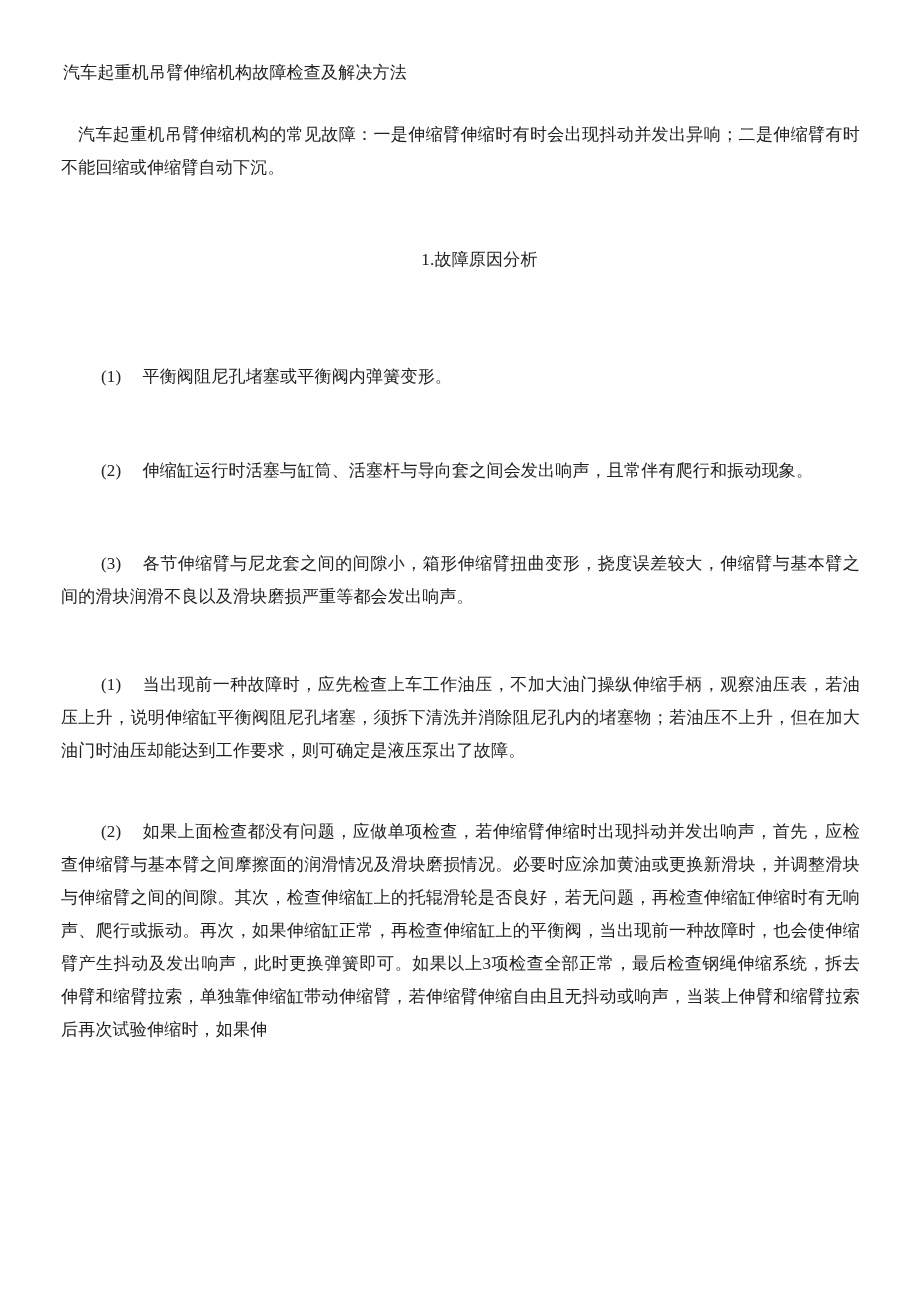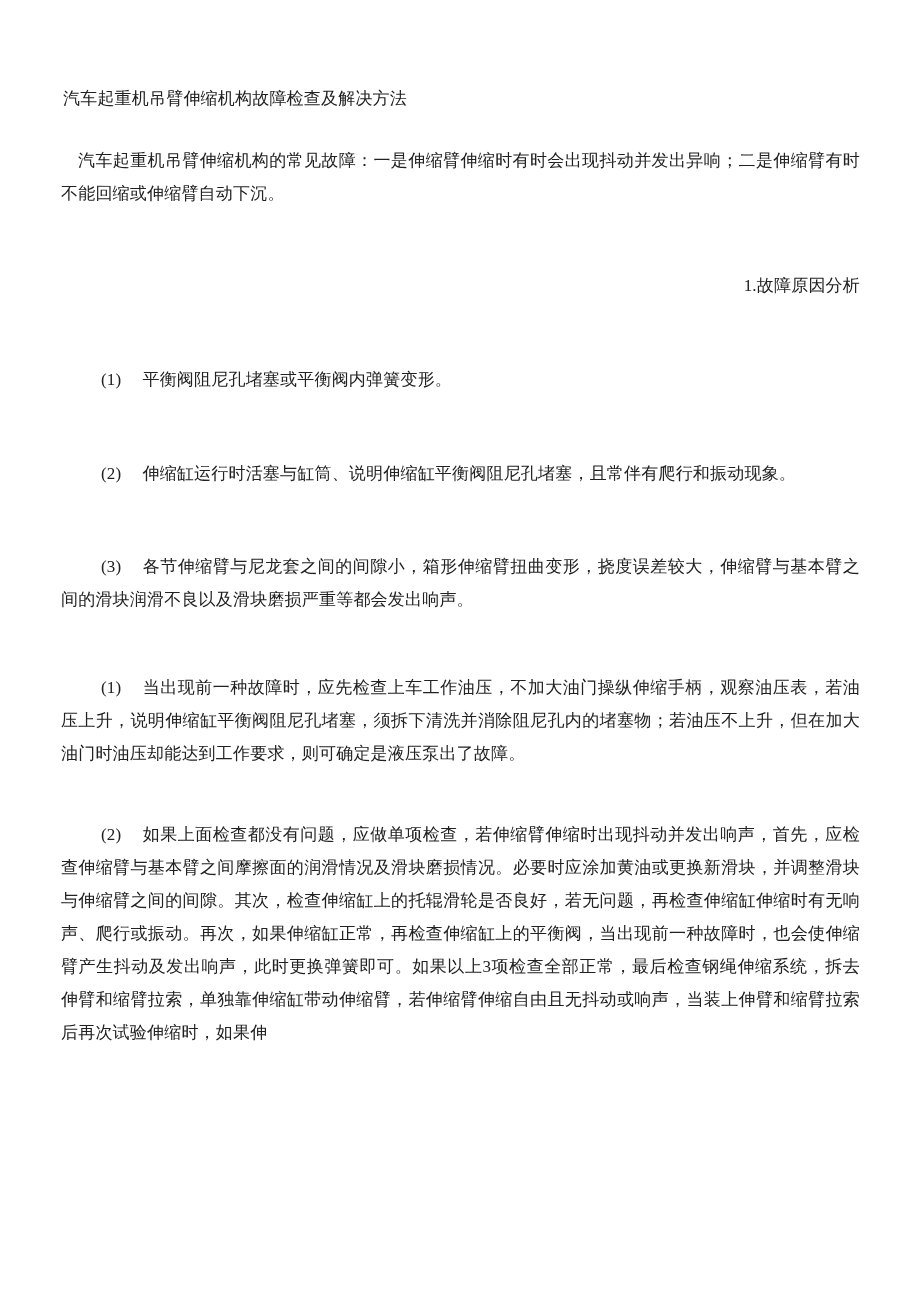--- a/index.html
+++ b/index.html
@@ -9,48 +9,48 @@
   }
   body {
     width: 920px;
     height: 1301px;
     overflow: hidden;
   }
   .doc {
     box-sizing: border-box;
     width: 920px;
     min-height: 1301px;
-    padding: 82px 60px 0 61px;
+    padding: 56px 60px 0 61px;
     background: #ffffff;
     color: #212121;
     font-family: "Liberation Serif", "DejaVu Serif", serif;
     font-size: 17px;
     line-height: 33px;
     text-align: justify;
     letter-spacing: 0.2px;
   }
   .para {
     margin: 0;
   }
   .title {
     text-indent: 2px;
   }
   .intro {
     margin-top: 29px;
     text-indent: 17px;
   }
   .heading {
     text-indent: 38px;
-    text-align: right;
+    text-align: center;
   }
   .item {
     text-indent: 40px;
   }
   .h-s1 { margin-top: 59px; }
-  .i-s1-1 { margin-top: 61px; font-family: Liberation Serif, serif; }
+  .i-s1-1 { margin-top: 84px; font-family: Liberation Serif, serif; }
   .i-s1-2 { margin-top: 61px; }
   .i-s1-3 { margin-top: 60px; }
   .i-s1-4 { margin-top: 58px; }
   .h-s2 { margin-top: 62px; }
   .i-s2-1 { margin-top: 55px; }
   .i-s2-2 { margin-top: 48px; }
   .item-label {
     margin-right: 21px;
   }
 </style>
@@ -60,21 +60,21 @@
 <div class="doc">
 
   <p class="para title">汽车起重机吊臂伸缩机构故障检查及解决方法</p>
 
   <p class="para intro">汽车起重机吊臂伸缩机构的常见故障：一是伸缩臂伸缩时有时会出现抖动并发出异响；二是伸缩臂有时不能回缩或伸缩臂自动下沉。</p>
 
   <p class="para heading h-s1">1.故障原因分析</p>
 
   <p class="para item i-s1-1"><span class="item-label">(1)</span><span>平衡阀阻尼孔堵塞或平衡阀内弹簧变形。</span></p>
 
-  <p class="para item i-s1-2"><span class="item-label">(2)</span><span>伸缩缸运行时活塞与缸筒、说明伸缩缸平衡阀阻尼孔堵塞，且常伴有爬行和振动现象。</span></p>
+  <p class="para item i-s1-2"><span class="item-label">(2)</span><span>伸缩缸运行时活塞与缸筒、活塞杆与导向套之间会发出响声，且常伴有爬行和振动现象。</span></p>
 
   <p class="para item i-s1-3"><span class="item-label">(3)</span><span>各节伸缩臂与尼龙套之间的间隙小，箱形伸缩臂扭曲变形，挠度误差较大，伸缩臂与基本臂之间的滑块润滑不良以及滑块磨损严重等都会发出响声。</span></p>
 
 
 
   <p class="para item i-s2-1"><span class="item-label">(1)</span><span>当出现前一种故障时，应先检查上车工作油压，不加大油门操纵伸缩手柄，观察油压表，若油压上升，说明伸缩缸平衡阀阻尼孔堵塞，须拆下清洗并消除阻尼孔内的堵塞物；若油压不上升，但在加大油门时油压却能达到工作要求，则可确定是液压泵出了故障。</span></p>
 
   <p class="para item i-s2-2"><span class="item-label">(2)</span><span>如果上面检查都没有问题，应做单项检查，若伸缩臂伸缩时出现抖动并发出响声，首先，应检查伸缩臂与基本臂之间摩擦面的润滑情况及滑块磨损情况。必要时应涂加黄油或更换新滑块，并调整滑块与伸缩臂之间的间隙。其次，检查伸缩缸上的托辊滑轮是否良好，若无问题，再检查伸缩缸伸缩时有无响声、爬行或振动。再次，如果伸缩缸正常，再检查伸缩缸上的平衡阀，当出现前一种故障时，也会使伸缩臂产生抖动及发出响声，此时更换弹簧即可。如果以上3项检查全部正常，最后检查钢绳伸缩系统，拆去伸臂和缩臂拉索，单独靠伸缩缸带动伸缩臂，若伸缩臂伸缩自由且无抖动或响声，当装上伸臂和缩臂拉索后再次试验伸缩时，如果伸</span></p>
 
 </div>

